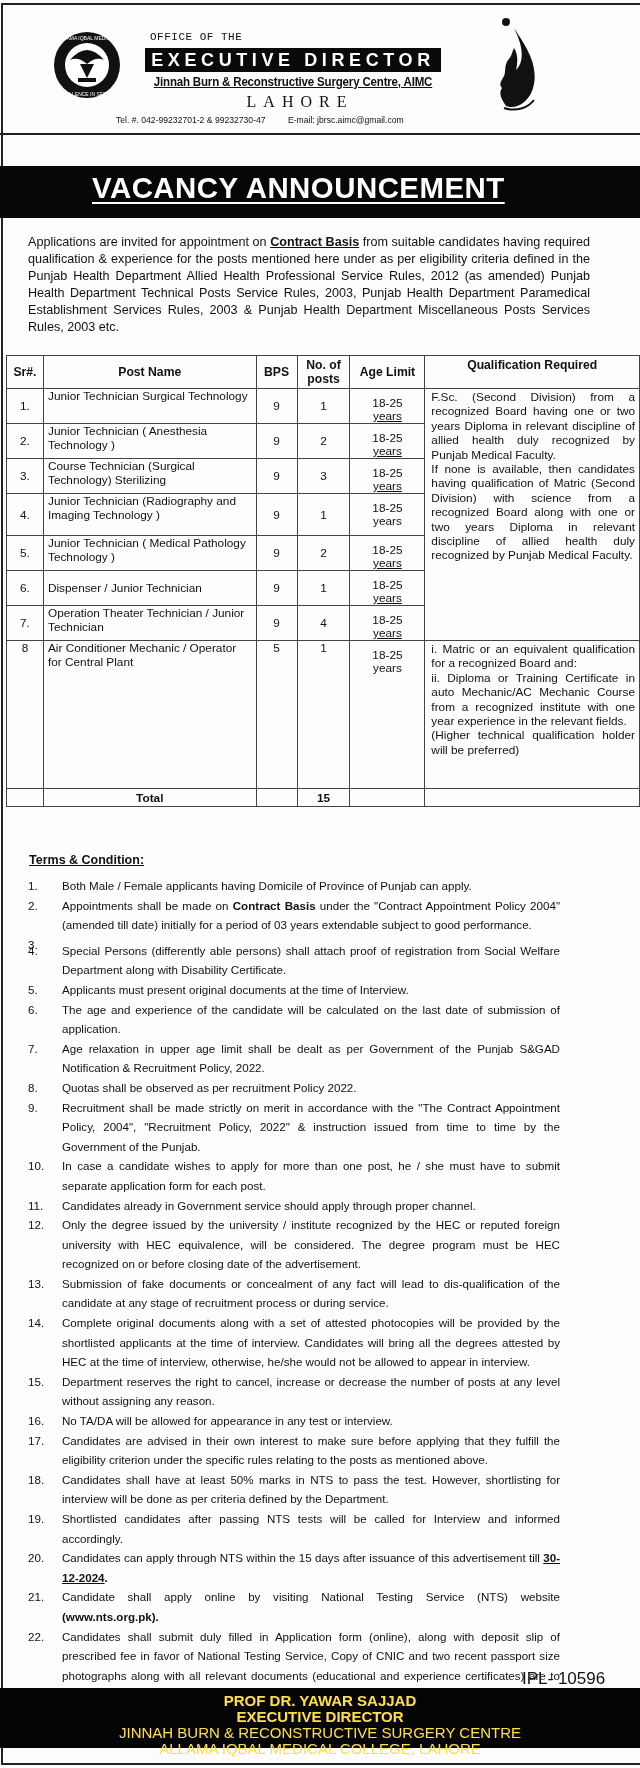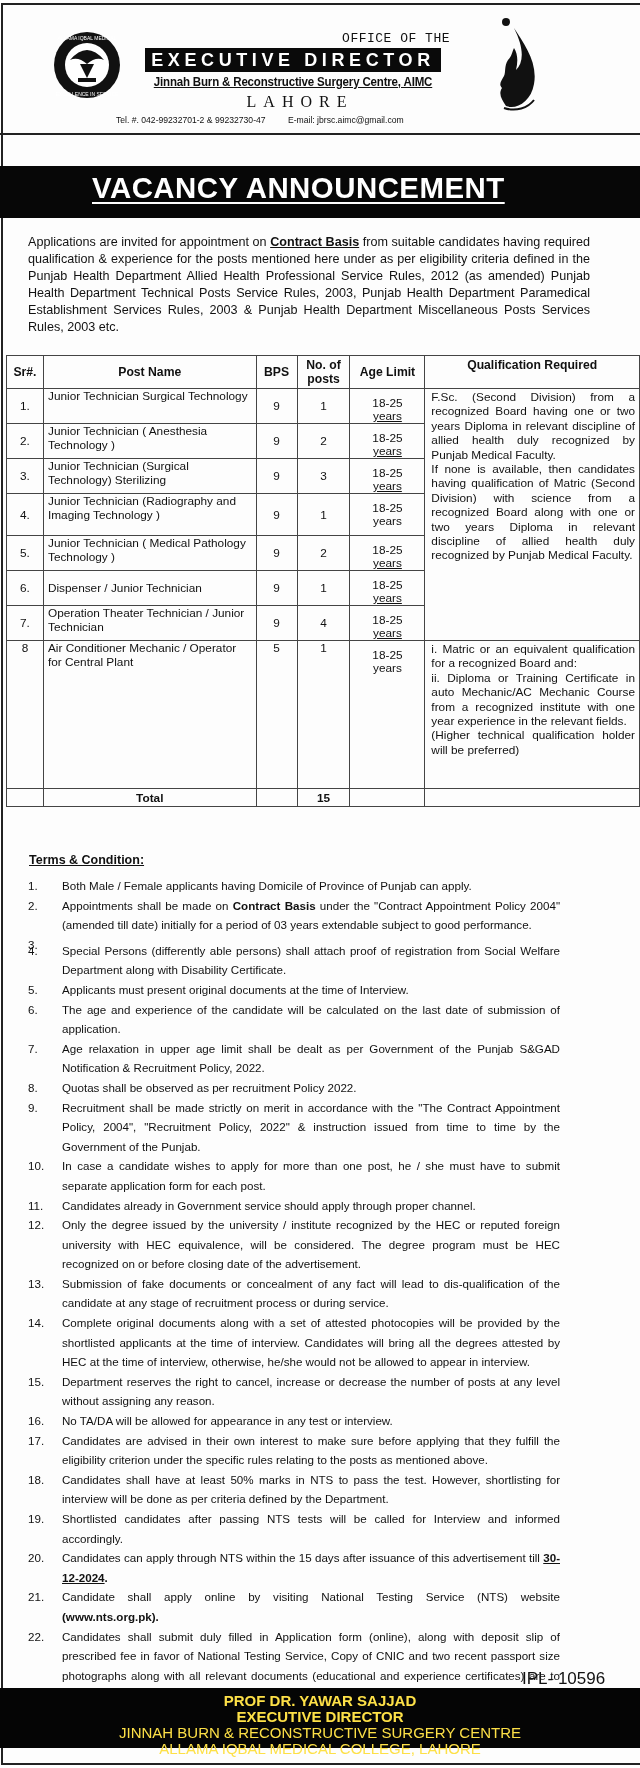--- a/index.html
+++ b/index.html
@@ -9,22 +9,22 @@
   }
   .page {
     position: absolute; left: 1px; top: 3px; width: 660px; height: 1762px;
     border: 2px solid #222; box-sizing: border-box; background: #fdfdfd;
   }
   
   .header { position: absolute; left: 0; top: 0; width: 640px; height: 144px; }
   .logo-left { position: absolute; left: 52px; top: 30px; width: 70px; height: 70px; }
   .logo-right { position: absolute; left: 494px; top: 14px; width: 46px; height: 100px; }
   .office {
-    position: absolute; left: 150px; width: 300px; top: 31px; text-align: right;
-    font-family: "Liberation Mono", monospace; font-size: 13px; letter-spacing: 0.5px;
+    position: absolute; left: 150px; width: 300px; top: 31px; text-align: left;
+    font-family: "Liberation Mono", monospace; font-size: 11px; letter-spacing: 0.5px;
   }
   .exec-title {
     position: absolute; left: 145px; top: 48px; width: 296px; height: 24px;
     background: #0a0a0a; color: #fff; text-align: center;
     font-family: "Liberation Sans", sans-serif; font-weight: bold; font-size: 18px;
     letter-spacing: 4.6px; line-height: 24px;
   }
   .centre-name {
     position: absolute; left: 128px; top: 74px; width: 330px; text-align: center;
     font-family: "Liberation Sans", sans-serif; font-weight: bold; font-size: 13.4px;
@@ -179,21 +179,21 @@
     </tr>
     <tr class="r">
       <td class="c">2.</td>
       <td class="post">Junior Technician ( Anesthesia Technology )</td>
       <td class="c">9</td>
       <td class="c">2</td>
       <td class="age"><div>18-25</div><span class="u">years</span></td>
     </tr>
     <tr class="r">
       <td class="c">3.</td>
-      <td class="post">Junior Technician (Surgical Technology) Sterilizing</td>
+      <td class="post">Course Technician (Surgical Technology) Sterilizing</td>
       <td class="c">9</td>
       <td class="c">3</td>
       <td class="age"><div>18-25</div><span class="u">years</span></td>
     </tr>
     <tr class="r4">
       <td class="c">4.</td>
       <td class="post">Junior Technician (Radiography and Imaging Technology )</td>
       <td class="c">9</td>
       <td class="c">1</td>
       <td class="age"><div>18-25</div><span>years</span></td>

